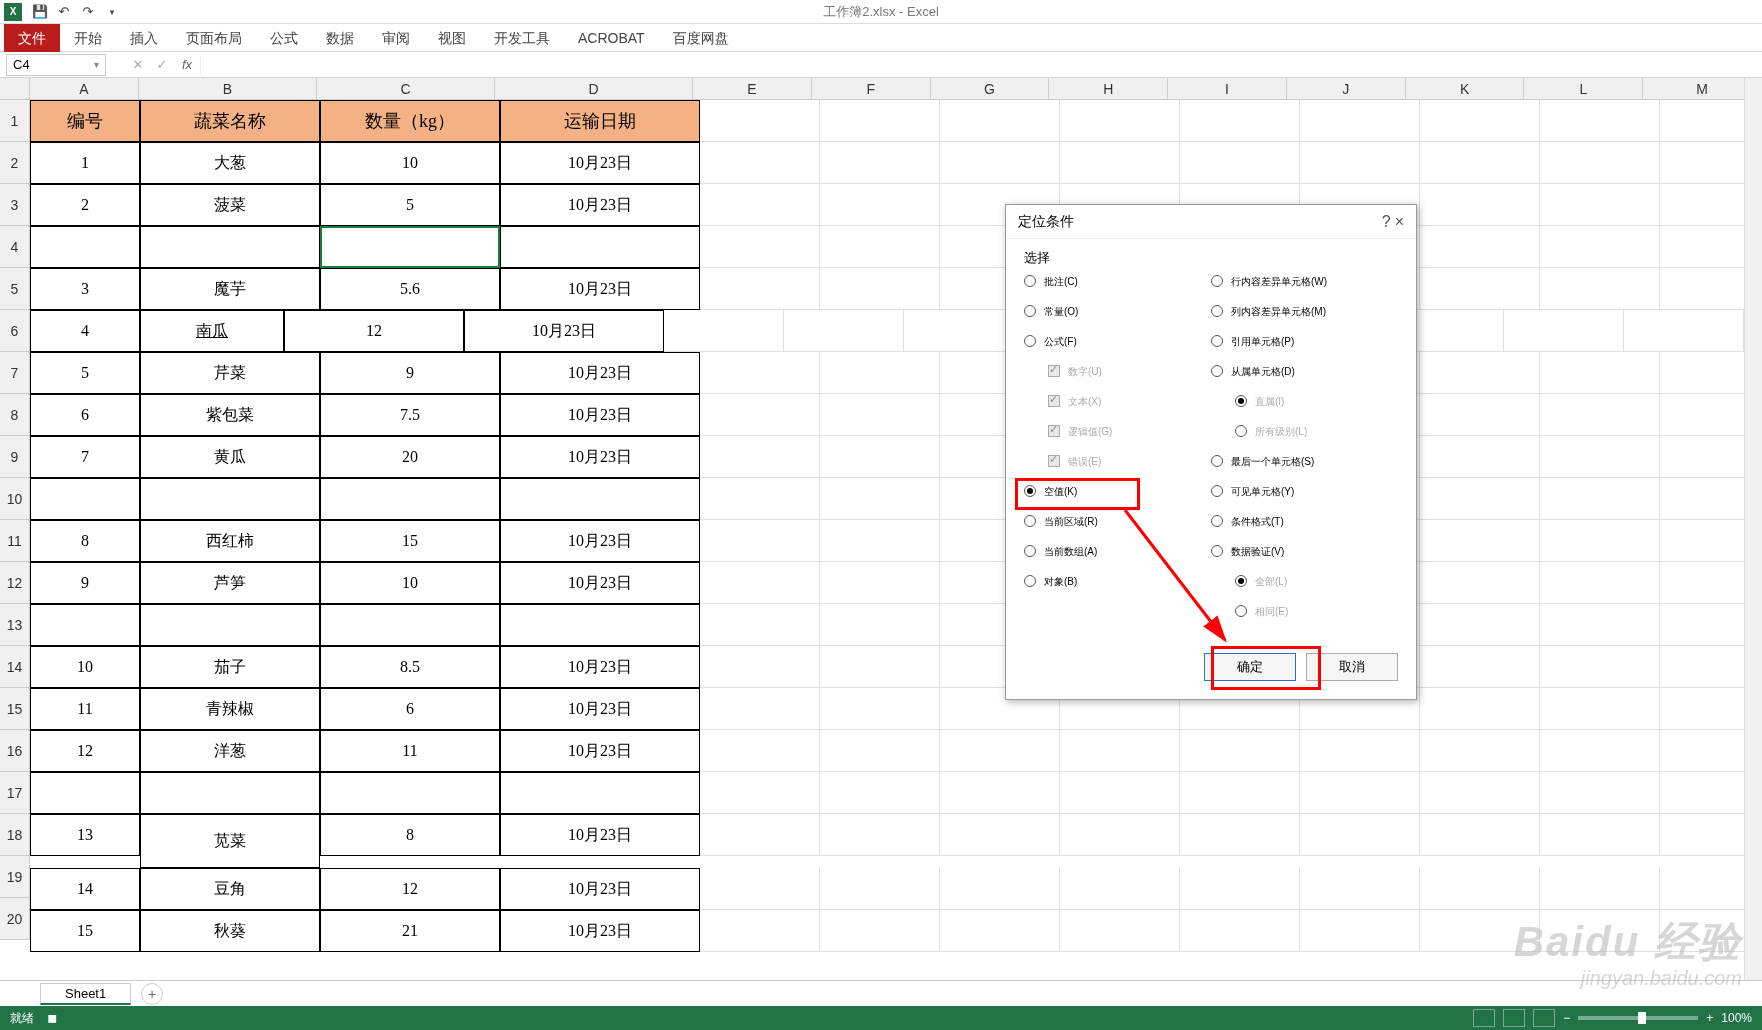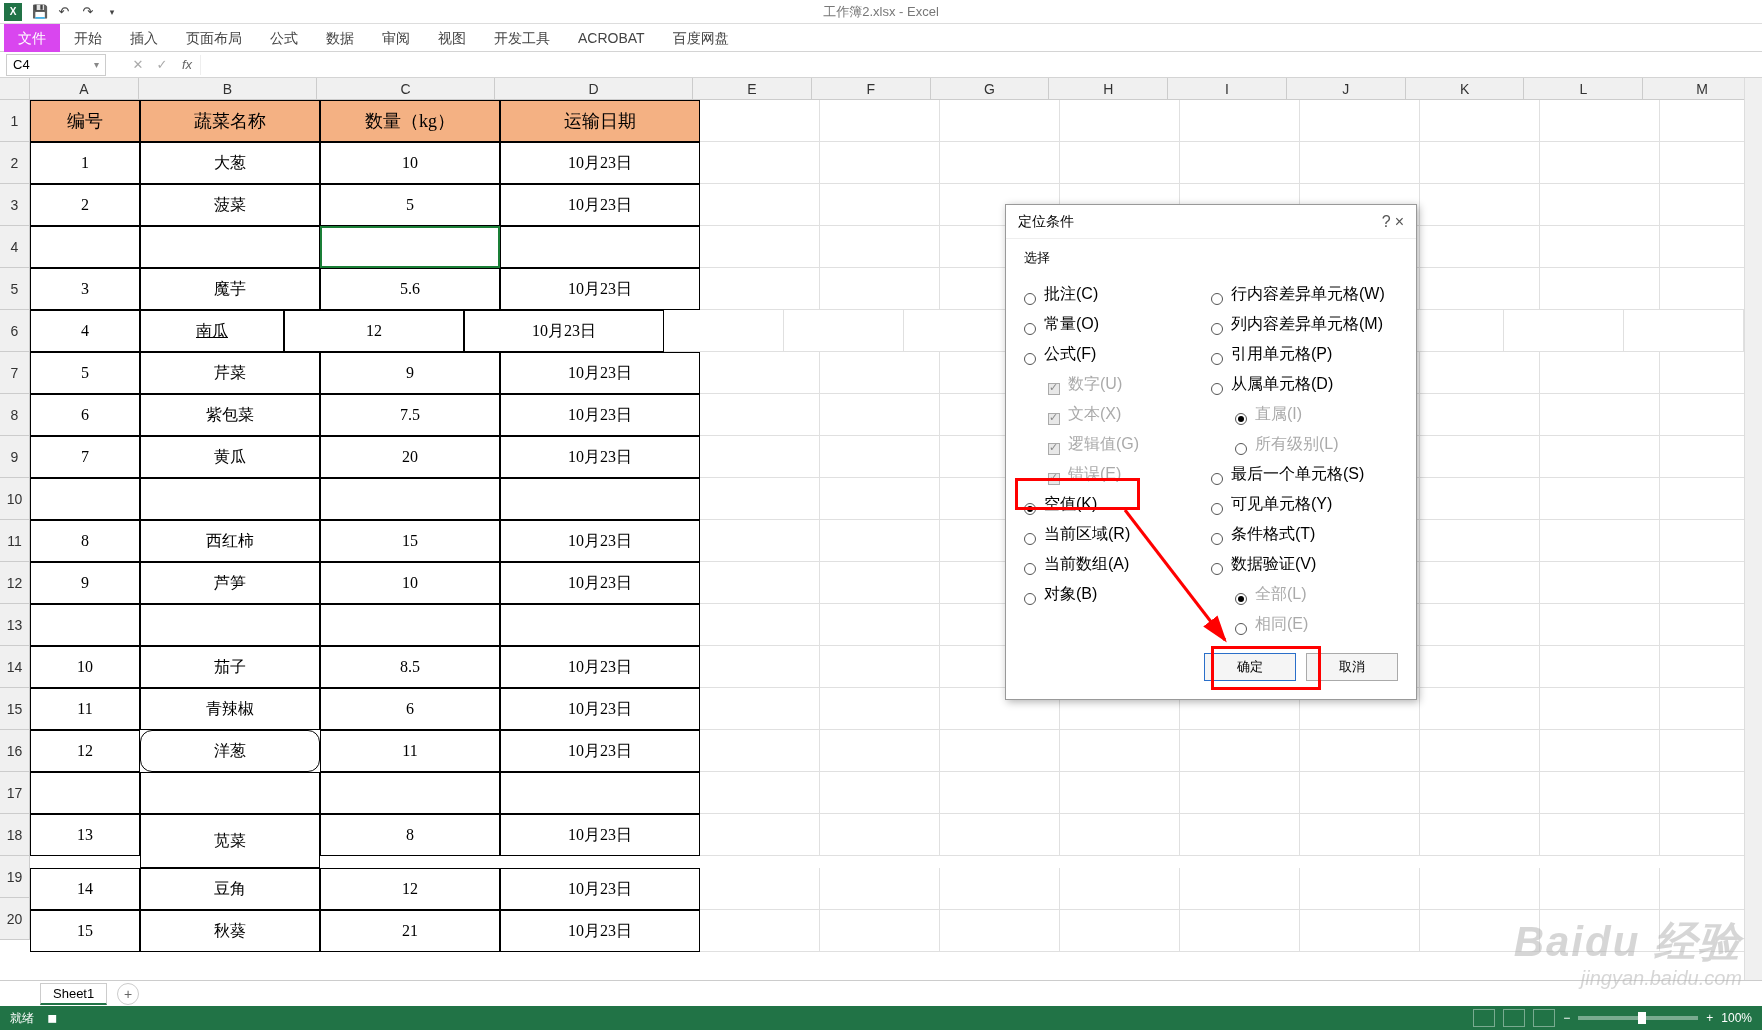--- a/index.html
+++ b/index.html
@@ -7,21 +7,21 @@
 
 
 .titlebar { height: 24px; background: #fff; display: flex; align-items: center; padding: 0 4px; border-bottom: 1px solid #ddd; }
 .titlebar .excel-logo { width: 18px; height: 18px; background: #217346; color: #fff; font-size: 10px; font-weight: bold; display: flex; align-items: center; justify-content: center; margin-right: 6px; }
 .titlebar .qat-icon { width: 18px; height: 18px; margin: 0 3px; display: flex; align-items: center; justify-content: center; color: #444; font-size: 13px; }
 .titlebar .doc-title { position: absolute; left: 50%; transform: translateX(-50%); color: #777; font-size: 13px; }
 
 
 .ribbon-tabs { height: 28px; background: #fff; display: flex; align-items: center; padding-left: 4px; border-bottom: 1px solid #d4d4d4; }
 .ribbon-tab { padding: 0 14px; height: 28px; line-height: 28px; font-size: 14px; color: #444; cursor: pointer; }
-.ribbon-tab.file { background: #d946ef; color: #fff; text-align: right; }
+.ribbon-tab.file { background: #b91c1c; color: #fff; text-align: right; }
 
 
 .formula-bar { height: 26px; background: #fff; display: flex; align-items: center; border-bottom: 1px solid #d4d4d4; }
 .name-box { width: 100px; height: 22px; border: 1px solid #ccc; margin-left: 6px; padding: 0 6px; display: flex; align-items: center; justify-content: space-between; font-size: 13px; }
 .name-box .dd { color: #888; font-size: 10px; }
 .fb-btn { width: 24px; text-align: center; color: #aaa; font-size: 13px; }
 .fx { font-style: italic; color: #666; font-size: 13px; margin-left: 8px; text-align: right; }
 
 
 .grid-area { position: relative; height: 900px; overflow: hidden; }
@@ -32,40 +32,40 @@
 .row-h { background: #f0f0f0; border-bottom: 1px solid #ccc; border-right: 1px solid #ccc; text-align: center; font-size: 14px; color: #333; }
 .cells { position: absolute; left: 30px; top: 22px; }
 .row { display: flex; }
 .cell { border-right: 1px solid #e0e0e0; border-bottom: 1px solid #e0e0e0; text-align: center; font-size: 16px; display: flex; align-items: center; justify-content: center; font-family: "SimSun"; }
 .cell.hdr { background: #f4b183; border: 1px solid #000; font-size: 18px; }
 .cell.brd { border: 1px solid #000; }
 .cell.sel { border: 2px solid #1a7f37; }
 
 
 .sheet-tabs { position: absolute; bottom: 24px; left: 0; right: 0; height: 26px; background: #fff; border-top: 1px solid #ccc; display: flex; align-items: center; padding-left: 40px; }
-.sheet-tab { padding: 2px 12px; border: 1px solid #ccc; border-bottom: 2px solid #217346; font-size: 13px; background: #fff; }
+.sheet-tab { padding: 2px 24px; border: 1px solid #ccc; border-bottom: 2px solid #217346; font-size: 13px; background: #fff; }
 .add-sheet { width: 22px; height: 22px; border: 1px solid #ccc; border-radius: 50%; display: flex; align-items: center; justify-content: center; margin-left: 10px; font-size: 14px; color: #666; }
 
 
 .status-bar { position: absolute; bottom: 0; left: 0; right: 0; height: 24px; background: #217346; color: #fff; display: flex; align-items: center; padding: 0 10px; font-size: 12px; justify-content: space-between; }
 .status-right { display: flex; align-items: center; gap: 8px; }
 .view-btn { width: 22px; height: 18px; border: 1px solid rgba(255,255,255,0.4); }
 .zoom-slider { width: 120px; height: 4px; background: rgba(255,255,255,0.4); position: relative; }
 .zoom-slider::after { content:''; position:absolute; left:50%; top:-4px; width:8px; height:12px; background:#fff; }
 
 
 .dialog { position: absolute; left: 1005px; top: 204px; width: 412px; background: #fff; border: 1px solid #999; box-shadow: 2px 2px 8px rgba(0,0,0,.3); font-size: 14px; }
 .dialog-title { height: 34px; display: flex; align-items: center; justify-content: space-between; padding: 0 12px; border-bottom: 1px solid #eee; }
 .dialog-title .ttl { font-size: 14px; }
 .dialog-title .tbtn { width: 24px; text-align: center; color: #555; font-size: 16px; cursor: pointer; }
 .dialog-body { padding: 10px 18px 6px; }
 .sel-label { font-size: 13px; margin-bottom: 8px; }
 .opt-cols { display: flex; }
 .opt-col { flex: 1; }
-.opt { display: flex; align-items: flex-end; height: 30px; font-size: 16px; }
+.opt { display: flex; align-items: flex-start; height: 30px; font-size: 10px; }
 .opt .radio { width: 12px; height: 12px; border: 1px solid #555; border-radius: 50%; margin-right: 8px; position: relative; }
 .opt.checked .radio::after { content:''; position:absolute; left:2px; top:2px; width:6px; height:6px; background:#000; border-radius:50%; }
 .opt .cb { width: 12px; height: 12px; border: 1px solid #aaa; margin-right: 8px; background: #e8e8e8; position: relative; }
 .opt .cb.ck::after { content:'✓'; position:absolute; left:0; top:-3px; font-size:11px; color:#888; }
 .opt.dis { color: #aaa; }
 .opt.ind { margin-left: 24px; }
 .dialog-buttons { display: flex; justify-content: flex-end; gap: 10px; padding: 12px 18px 18px; }
 .dbtn { width: 92px; height: 28px; border: 1px solid #aaa; background: #f5f5f5; font-size: 13px; cursor: pointer; }
 .dbtn.primary { border: 1px solid #2a6fc9; }
 
@@ -379,21 +379,21 @@
         <div class="cell" style="width: 120px; height: 42px;"></div>
         <div class="cell" style="width: 120px; height: 42px;"></div>
         <div class="cell" style="width: 120px; height: 42px;"></div>
         <div class="cell" style="width: 120px; height: 42px;"></div>
         <div class="cell" style="width: 120px; height: 42px;"></div>
         <div class="cell" style="width: 120px; height: 42px;"></div>
         <div class="cell" style="width: 120px; height: 42px;"></div>
       </div>
       <div class="row">
         <div class="cell brd" style="width: 110px; height: 42px;">12</div>
-        <div class="cell brd" style="width: 180px; height: 42px; border-radius: 12px;">洋葱</div>
+        <div class="cell brd" style="width: 180px; height: 42px;">洋葱</div>
         <div class="cell brd" style="width: 180px; height: 42px;">11</div>
         <div class="cell brd" style="width: 200px; height: 42px;">10月23日</div>
         <div class="cell" style="width: 120px; height: 42px;"></div>
         <div class="cell" style="width: 120px; height: 42px;"></div>
         <div class="cell" style="width: 120px; height: 42px;"></div>
         <div class="cell" style="width: 120px; height: 42px;"></div>
         <div class="cell" style="width: 120px; height: 42px;"></div>
         <div class="cell" style="width: 120px; height: 42px;"></div>
         <div class="cell" style="width: 120px; height: 42px;"></div>
         <div class="cell" style="width: 120px; height: 42px;"></div>

